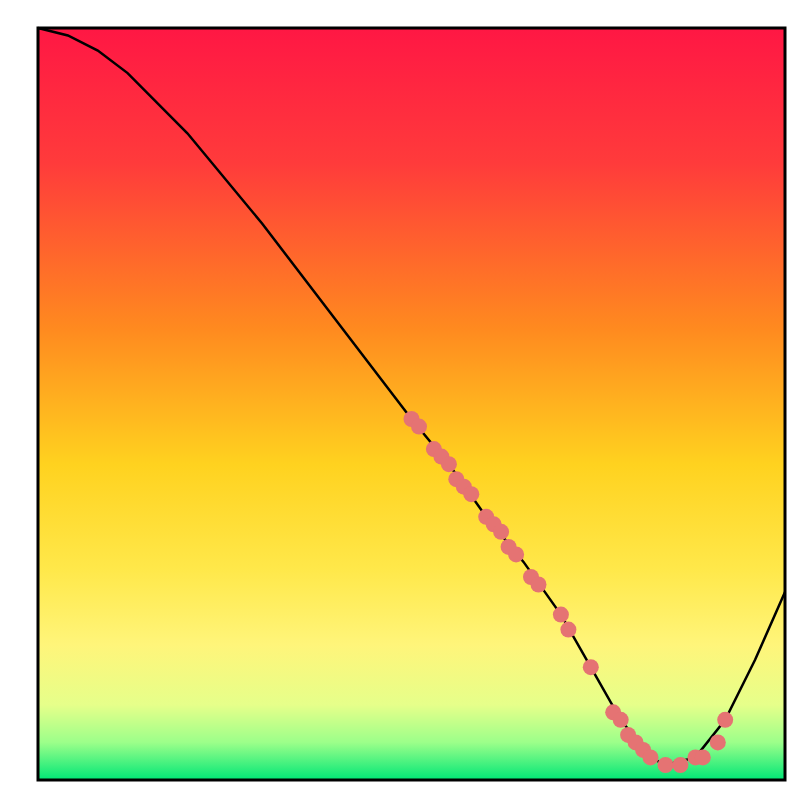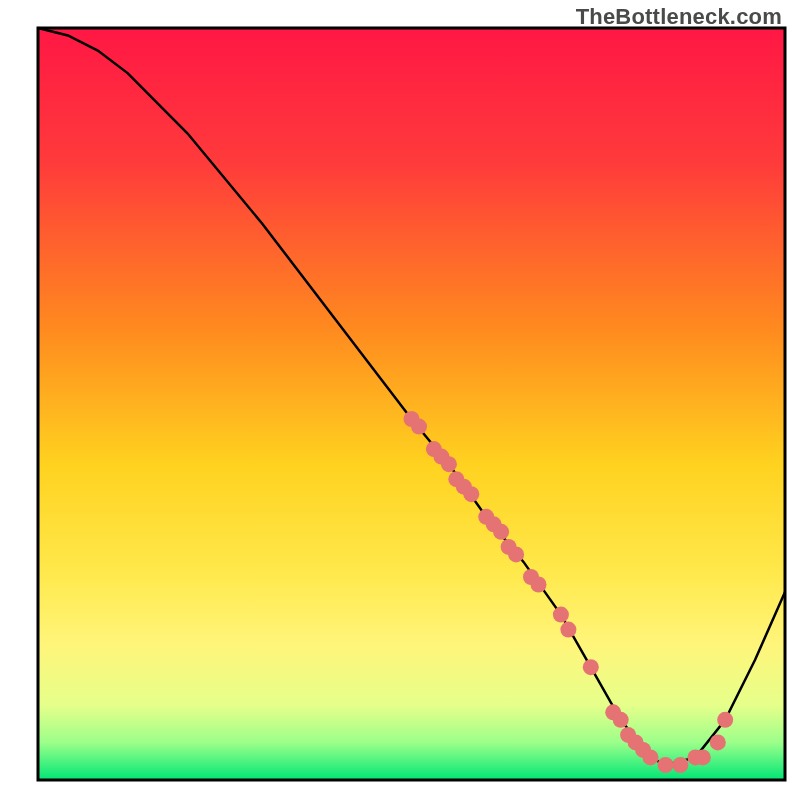--- a/index.html
+++ b/index.html
@@ -27,21 +27,20 @@
   svg.plot {
     position: absolute;
     left: 0;
     top: 0;
   }
 </style>
 </head>
 <body>
 
 <div class="stage">
-  <div class="attribution">TheBottleneck.com</div>
 
   <svg class="plot" width="800" height="800" viewBox="0 0 800 800">
     <defs>
       <linearGradient id="bg-grad" x1="0" y1="0" x2="0" y2="1">
           <stop offset="0%" stop-color="#ff1744"></stop>
           <stop offset="18%" stop-color="#ff3b3b"></stop>
           <stop offset="40%" stop-color="#ff8a1f"></stop>
           <stop offset="57.99999999999999%" stop-color="#ffd21f"></stop>
           <stop offset="72%" stop-color="#ffe84a"></stop>
           <stop offset="82%" stop-color="#fff57a"></stop>

